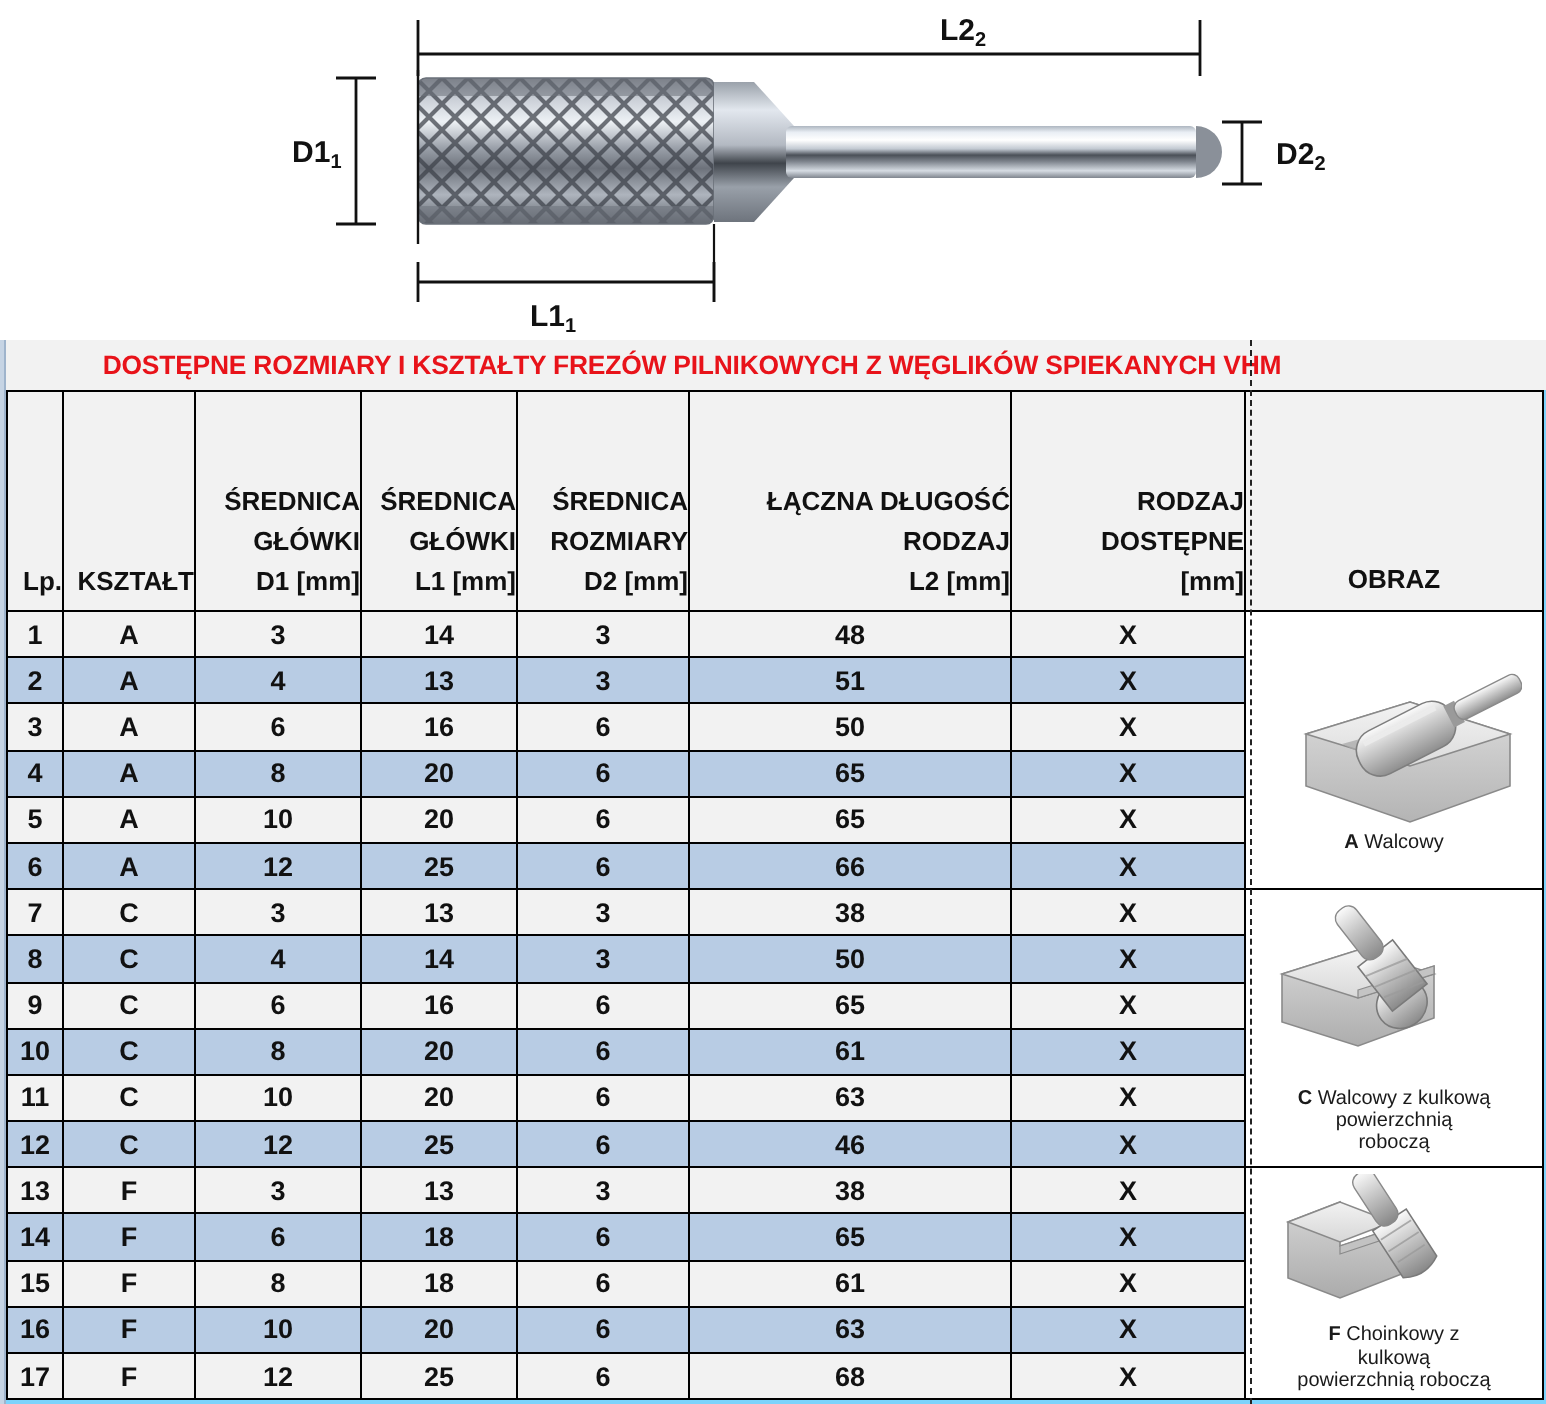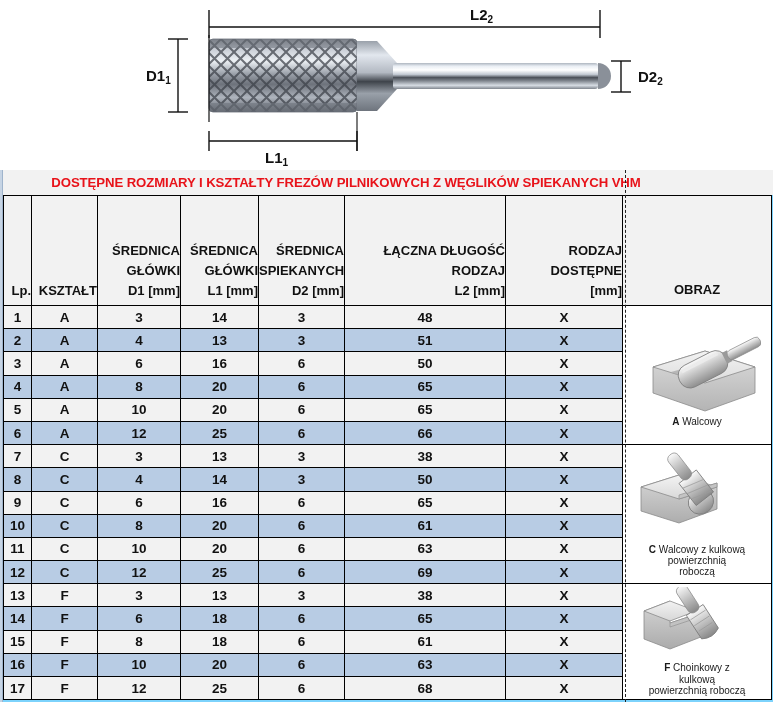--- a/index.html
+++ b/index.html
@@ -268,21 +268,21 @@
             <span class="hl">GŁÓWKI</span>
             <span class="hl">D1 [mm]</span>
           </th>
           <th class="hd bottomlab">
             <span class="hl">ŚREDNICA</span>
             <span class="hl">GŁÓWKI</span>
             <span class="hl">L1 [mm]</span>
           </th>
           <th class="hd bottomlab">
             <span class="hl">ŚREDNICA</span>
-            <span class="hl">SPIEKANYCH</span>
+            <span class="hl">ROZMIARY</span>
             <span class="hl">D2 [mm]</span>
           </th>
           <th class="hd bottomlab">
             <span class="hl">ŁĄCZNA DŁUGOŚĆ</span>
             <span class="hl">RODZAJ</span>
             <span class="hl">L2 [mm]</span>
           </th>
           <th class="hd bottomlab">
             <span class="hl">RODZAJ</span>
             <span class="hl">DOSTĘPNE</span>
@@ -458,21 +458,21 @@
             <td>6</td>
             <td>63</td>
             <td>X</td>
           </tr>
           <tr class="data alt">
             <td>12</td>
             <td>C</td>
             <td class="d1">12</td>
             <td>25</td>
             <td>6</td>
-            <td>69</td>
+            <td>46</td>
             <td>X</td>
           </tr>
           <tr class="data">
             <td>13</td>
             <td>F</td>
             <td class="d1">3</td>
             <td>13</td>
             <td>3</td>
             <td>38</td>
             <td>X</td>

